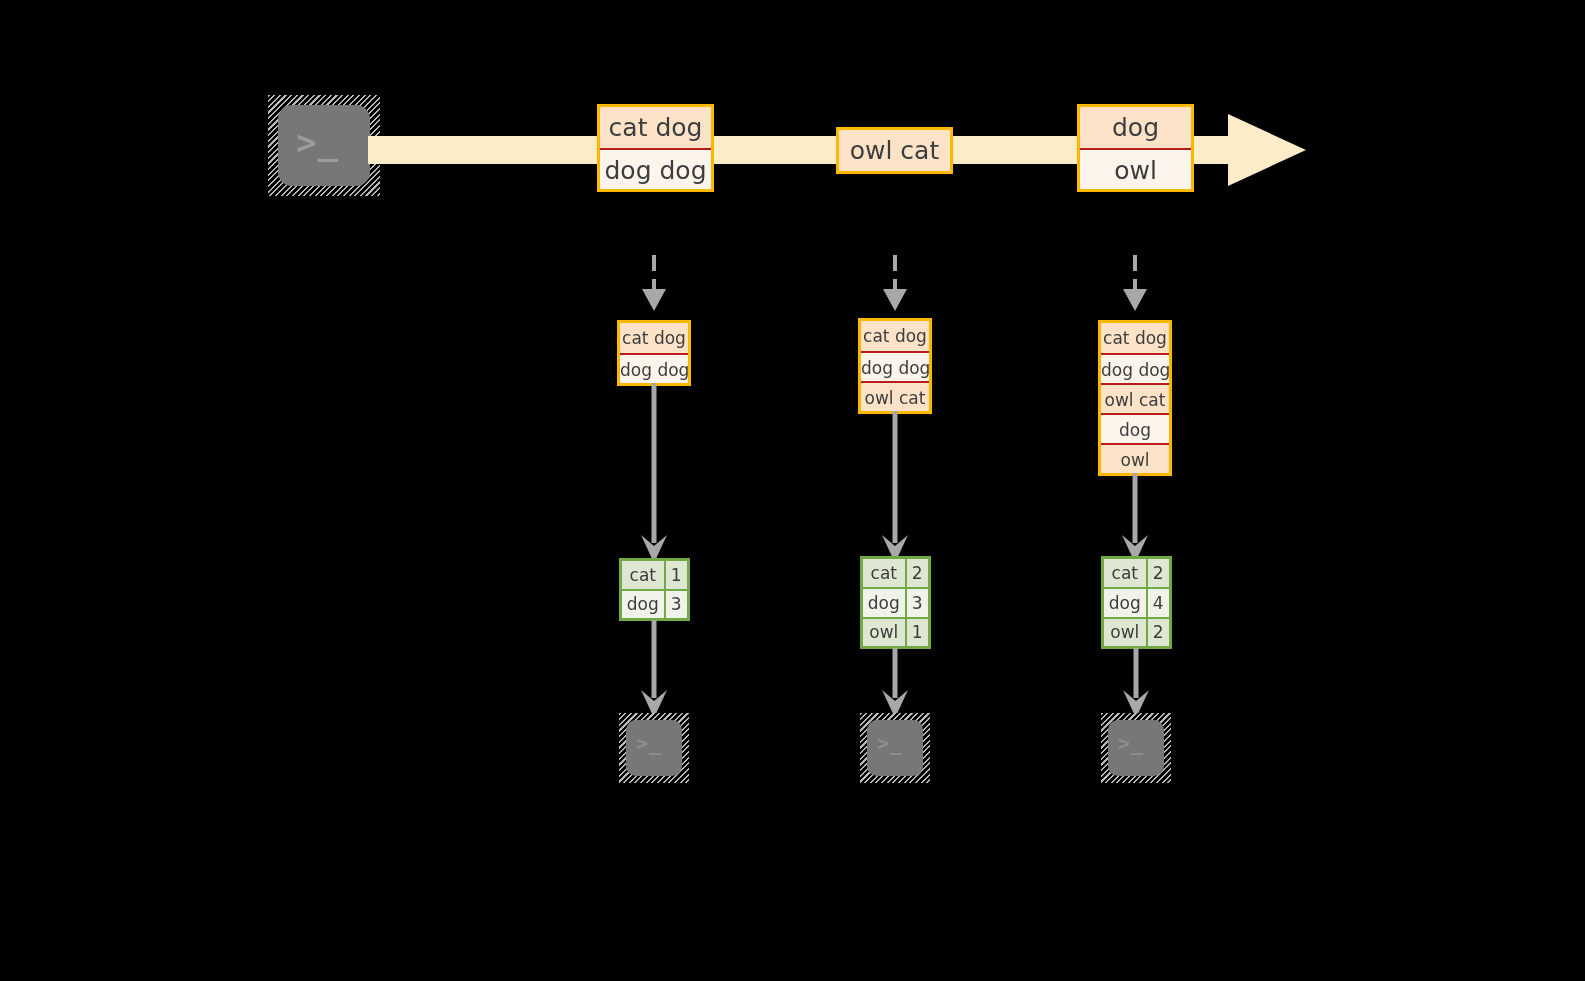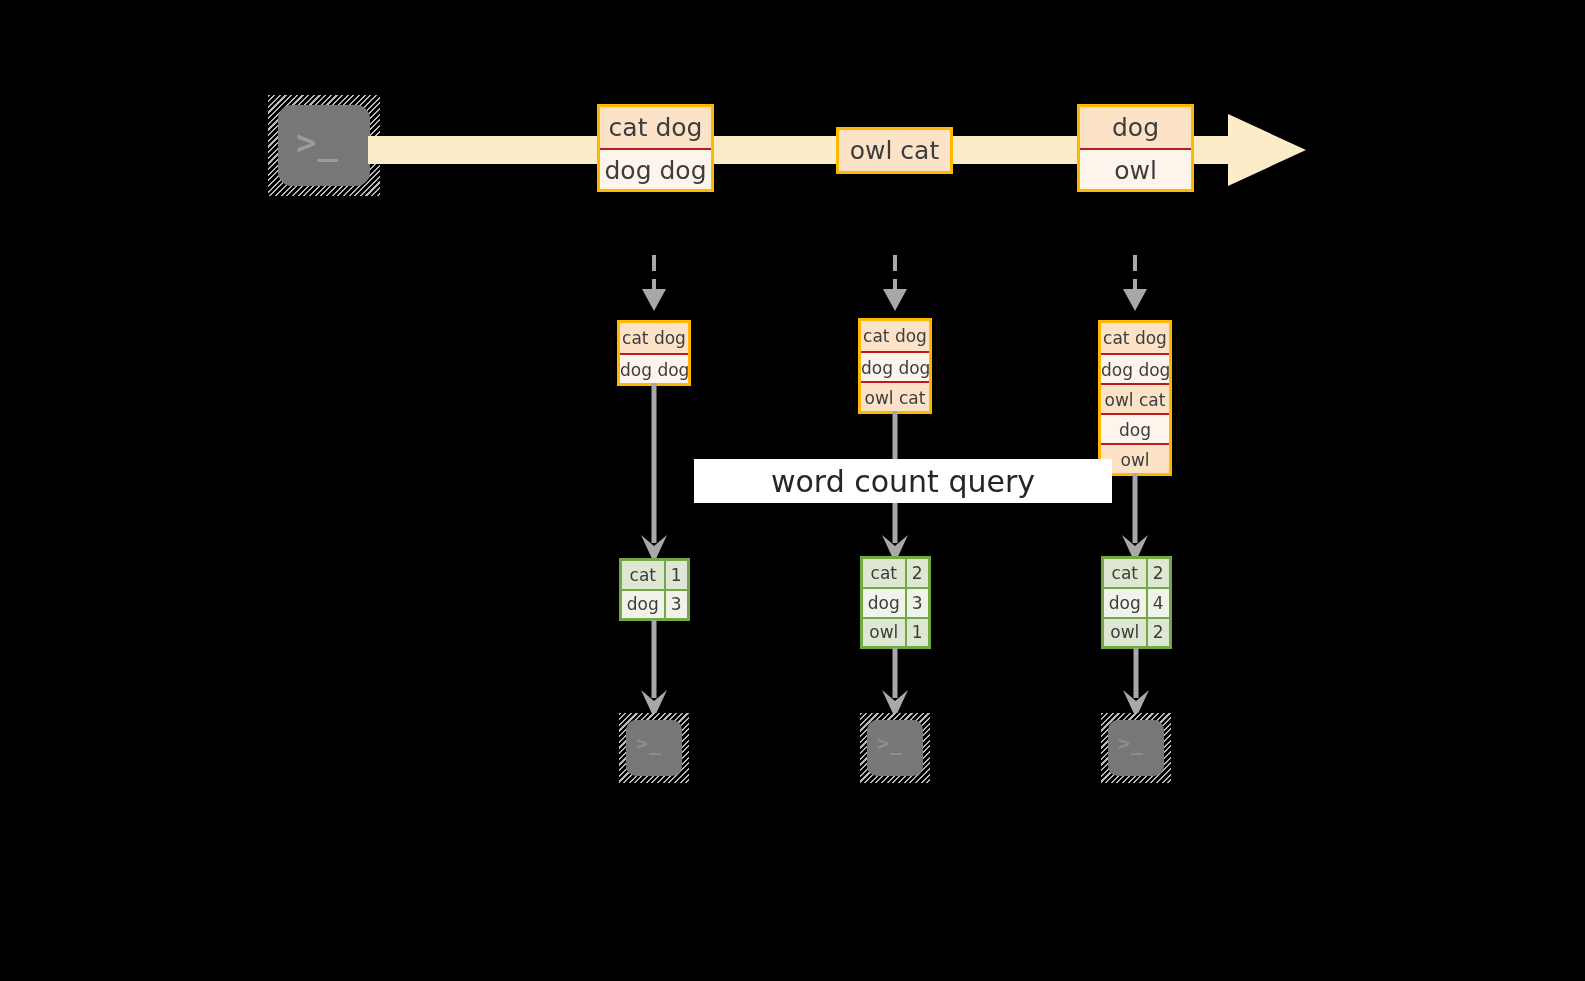--- a/index.html
+++ b/index.html
@@ -216,23 +216,20 @@
       <path d="M2,124 L15,152 L28,124 L15,135 Z" fill="#a8a8a8"></path>
     </svg>
   </div>
   <div class="conn" style="left:1120px; top:473px;">
     <svg width="30" height="92" viewBox="0 0 30 92">
       <line x1="15" y1="0" x2="15" y2="70" stroke="#a8a8a8" stroke-width="5"></line>
       <path d="M2,62 L15,90 L28,62 L15,73 Z" fill="#a8a8a8"></path>
     </svg>
   </div>
 
-  <div class="query-label">
-    <span>word count query</span>
-  </div>
 
   <div class="kv" style="left:619px; top:558px;">
     <div class="kv-row">
       <div class="kv-cell word">cat</div>
       <div class="kv-cell count alt-cell">1</div>
     </div>
     <div class="kv-row alt">
       <div class="kv-cell word">dog</div>
       <div class="kv-cell count">3</div>
     </div>

